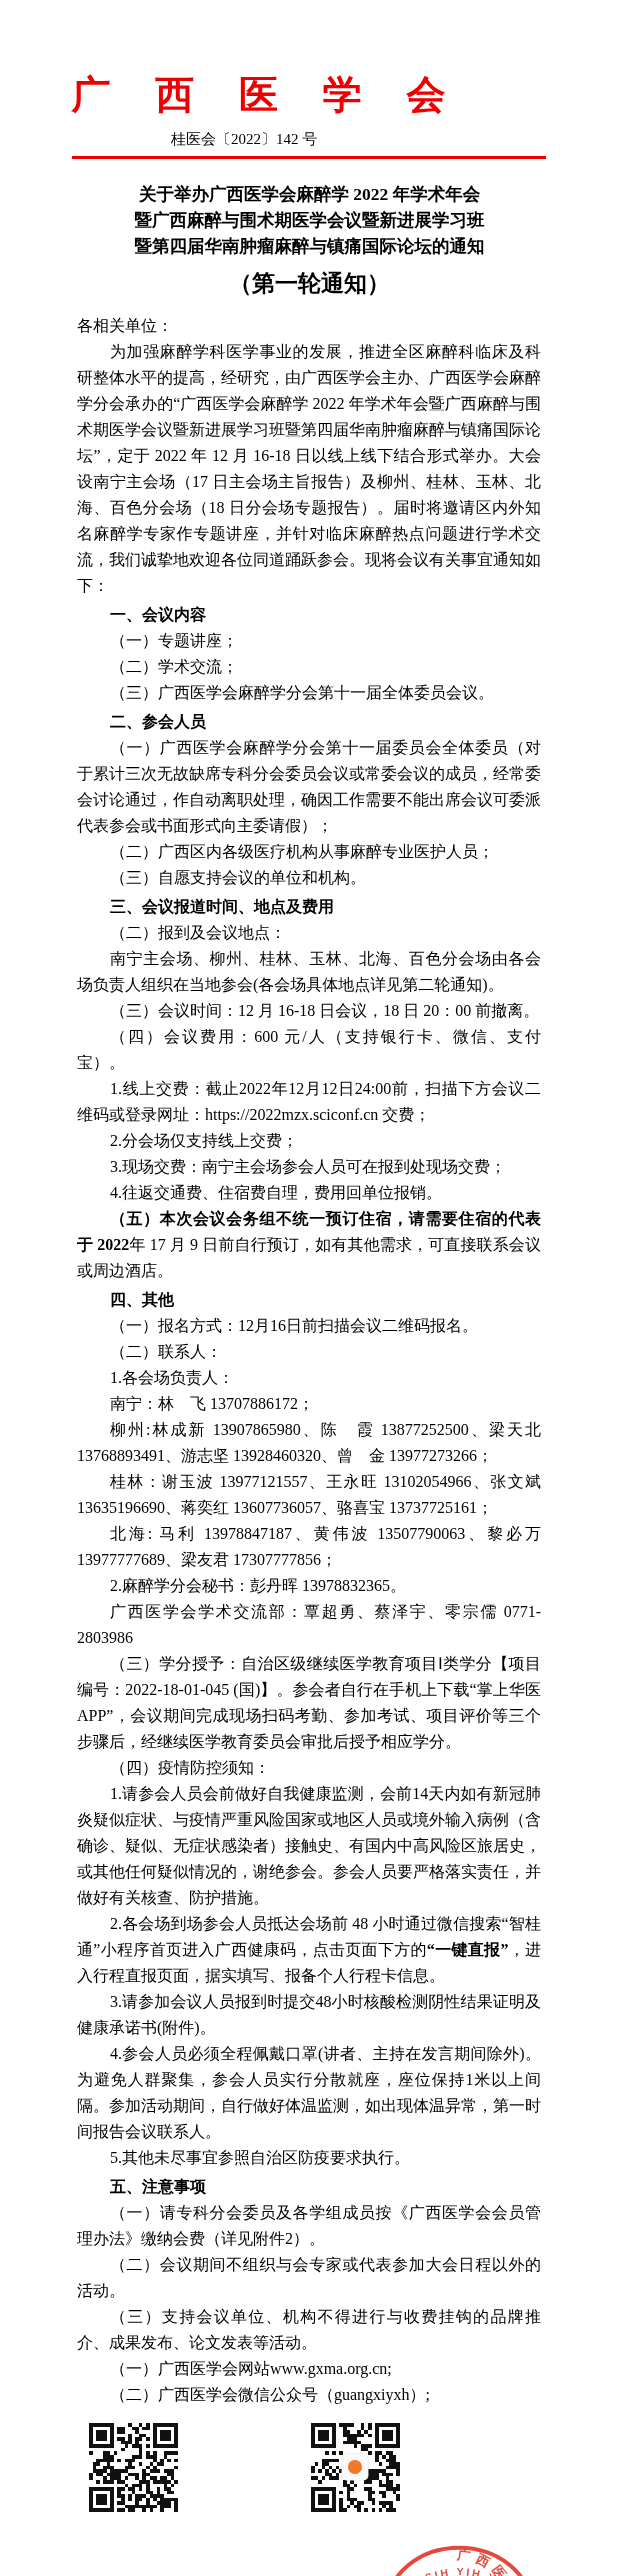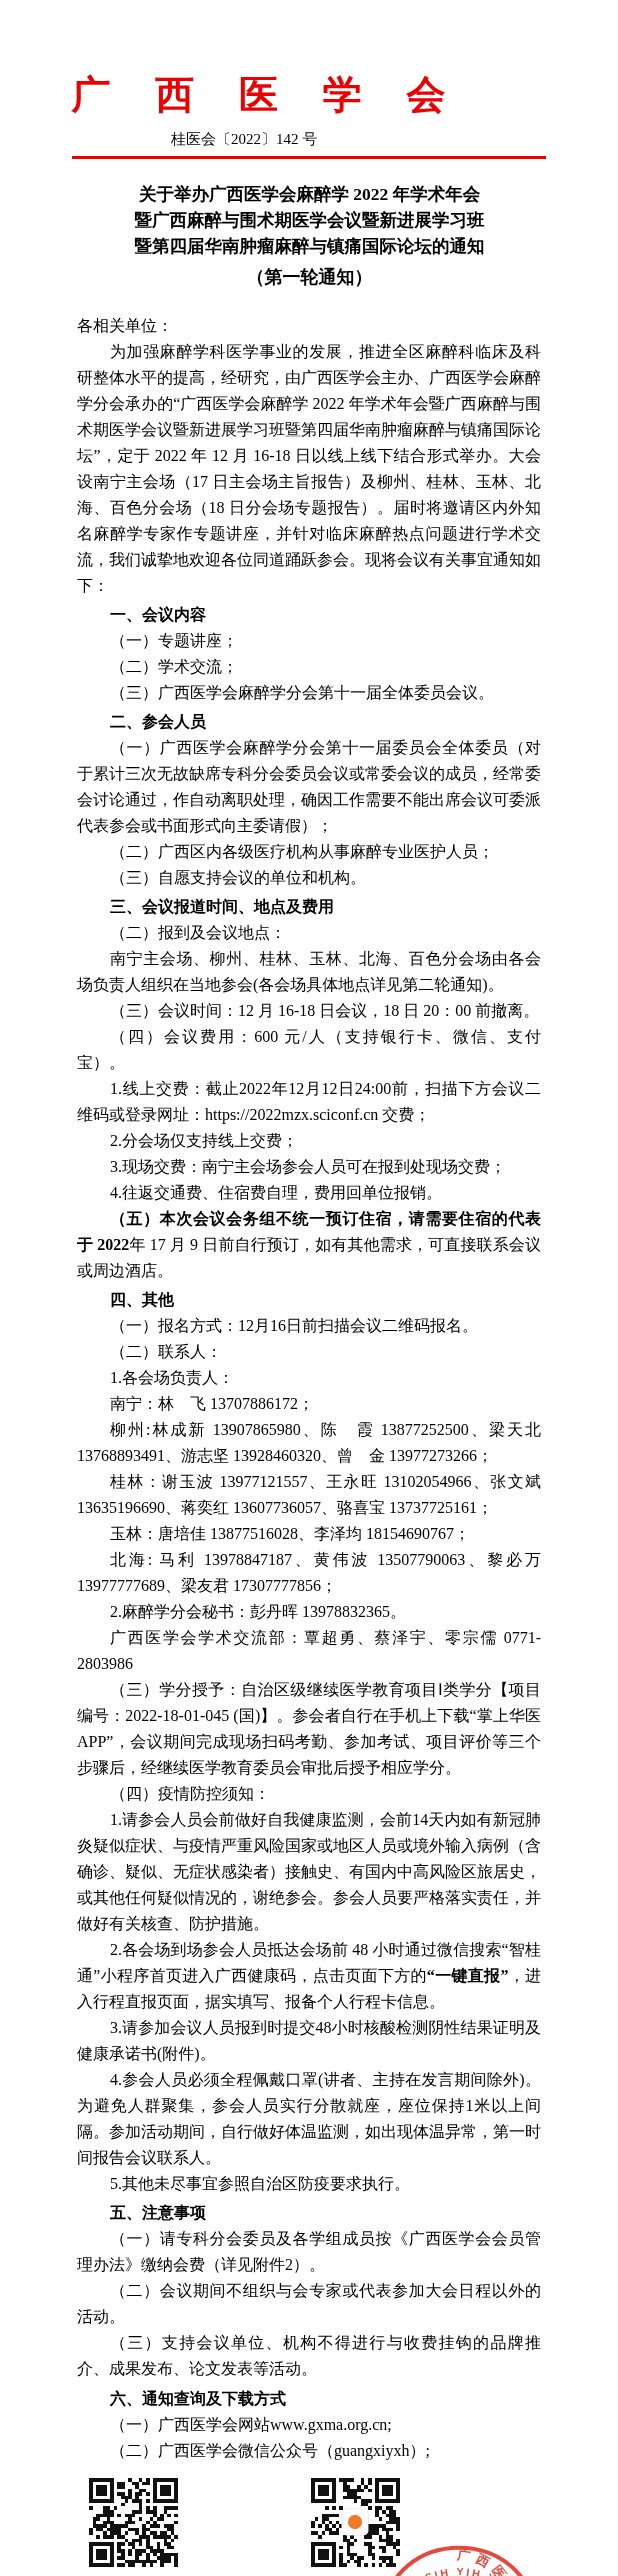--- a/index.html
+++ b/index.html
@@ -6,21 +6,21 @@
   .page{position:relative;width:618px;height:3306px;margin:0 auto;background:#fff;
         font-family:"Liberation Serif",serif;color:#000;overflow:hidden;}
 
   .org-header{position:absolute;top:75px;left:0;width:517px;text-align:center;
         color:#ee0000;font-weight:700;font-size:39px;line-height:1;word-spacing:35px;}
   .doc-number{position:absolute;top:130px;left:0;width:488px;text-align:center;font-size:15px;}
   .red-rule{position:absolute;top:156px;left:72px;width:474px;height:3.1px;background:#ee0000;}
 
   .title-block{position:absolute;top:181px;left:52px;width:515px;text-align:center;
         font-weight:700;font-size:17.5px;line-height:26px;}
-  .title-sub{margin-top:5px;font-size:18px;}
+  .title-sub{margin-top:12px;font-size:23px;}
 
   .body-flow{position:absolute;top:313px;left:77px;width:464px;
         font-size:16px;line-height:26px;text-align:justify;}
   .p{text-indent:33px;}
   .h{font-weight:700;font-family:Liberation Serif, serif;text-indent:33px;margin-top:3.1px;}
   .b{font-weight:700;}
 
   .qr-row{position:relative;height:129px;margin-top:14.4px;}
   .qr-wrap-left{position:absolute;left:-15.5px;top:0;width:144px;text-align:center;}
   .qr-wrap-right{position:absolute;left:204px;top:0;width:149px;text-align:center;}
@@ -73,38 +73,36 @@
     <div class="p">4.往返交通费、住宿费自理，费用回单位报销。</div>
     <div class="p"><span class="b">（五）本次会议会务组不统一预订住宿，请需要住宿的代表于 2022</span><span>年 17 月 9 日前自行预订，如有其他需求，可直接联系会议或周边酒店。</span></div>
 
     <div class="h">四、其他</div>
     <div class="p">（一）报名方式：12月16日前扫描会议二维码报名。</div>
     <div class="p">（二）联系人：</div>
     <div class="p">1.各会场负责人：</div>
     <div class="p">南宁：林　飞 13707886172；</div>
     <div class="p">柳州:林成新 13907865980、陈　霞 13877252500、梁天北 13768893491、游志坚 13928460320、曾　金 13977273266；</div>
     <div class="p">桂林：谢玉波 13977121557、王永旺 13102054966、张文斌 13635196690、蒋奕红 13607736057、骆喜宝 13737725161；</div>
-    <div class="p">玉林：唐培佳 13877516028、李泽均 18154690767；</div>
     <div class="p">北海: 马利 13978847187、黄伟波 13507790063、黎必万 13977777689、梁友君 17307777856；</div>
     <div class="p">2.麻醉学分会秘书：彭丹晖 13978832365。</div>
     <div class="p">广西医学会学术交流部：覃超勇、蔡泽宇、零宗儒 0771-2803986</div>
     <div class="p">（三）学分授予：自治区级继续医学教育项目Ⅰ类学分【项目编号：2022-18-01-045 (国)】。参会者自行在手机上下载“掌上华医 APP”，会议期间完成现场扫码考勤、参加考试、项目评价等三个步骤后，经继续医学教育委员会审批后授予相应学分。</div>
     <div class="p">（四）疫情防控须知：</div>
     <div class="p">1.请参会人员会前做好自我健康监测，会前14天内如有新冠肺炎疑似症状、与疫情严重风险国家或地区人员或境外输入病例（含确诊、疑似、无症状感染者）接触史、有国内中高风险区旅居史，或其他任何疑似情况的，谢绝参会。参会人员要严格落实责任，并做好有关核查、防护措施。</div>
     <div class="p"><span>2.各会场到场参会人员抵达会场前 48 小时通过微信搜索“智桂通”小程序首页进入广西健康码，点击页面下方的</span><span class="b">“一键直报”</span><span>，进入行程直报页面，据实填写、报备个人行程卡信息。</span></div>
     <div class="p">3.请参加会议人员报到时提交48小时核酸检测阴性结果证明及健康承诺书(附件)。</div>
     <div class="p">4.参会人员必须全程佩戴口罩(讲者、主持在发言期间除外)。为避免人群聚集，参会人员实行分散就座，座位保持1米以上间隔。参加活动期间，自行做好体温监测，如出现体温异常，第一时间报告会议联系人。</div>
     <div class="p">5.其他未尽事宜参照自治区防疫要求执行。</div>
 
     <div class="h">五、注意事项</div>
     <div class="p">（一）请专科分会委员及各学组成员按《广西医学会会员管理办法》缴纳会费（详见附件2）。</div>
     <div class="p">（二）会议期间不组织与会专家或代表参加大会日程以外的活动。</div>
     <div class="p">（三）支持会议单位、机构不得进行与收费挂钩的品牌推介、成果发布、论文发表等活动。</div>
 
-    <div class="h">六、通知查询及下载方式</div>
     <div class="p">（一）广西医学会网站www.gxma.org.cn;</div>
     <div class="p">（二）广西医学会微信公众号（guangxiyxh）;</div>
 
     <div class="qr-row">
       <div class="qr-wrap-left">
         <div class="qr"><svg viewBox="0 0 25 25" width="100%" height="100%" shape-rendering="crispEdges" fill="#111">
               <rect x="11" y="0" width="1" height="1"></rect>
               <rect x="14" y="0" width="1" height="1"></rect>
               <rect x="16" y="0" width="1" height="1"></rect>
               <rect x="8" y="1" width="1" height="1"></rect>

